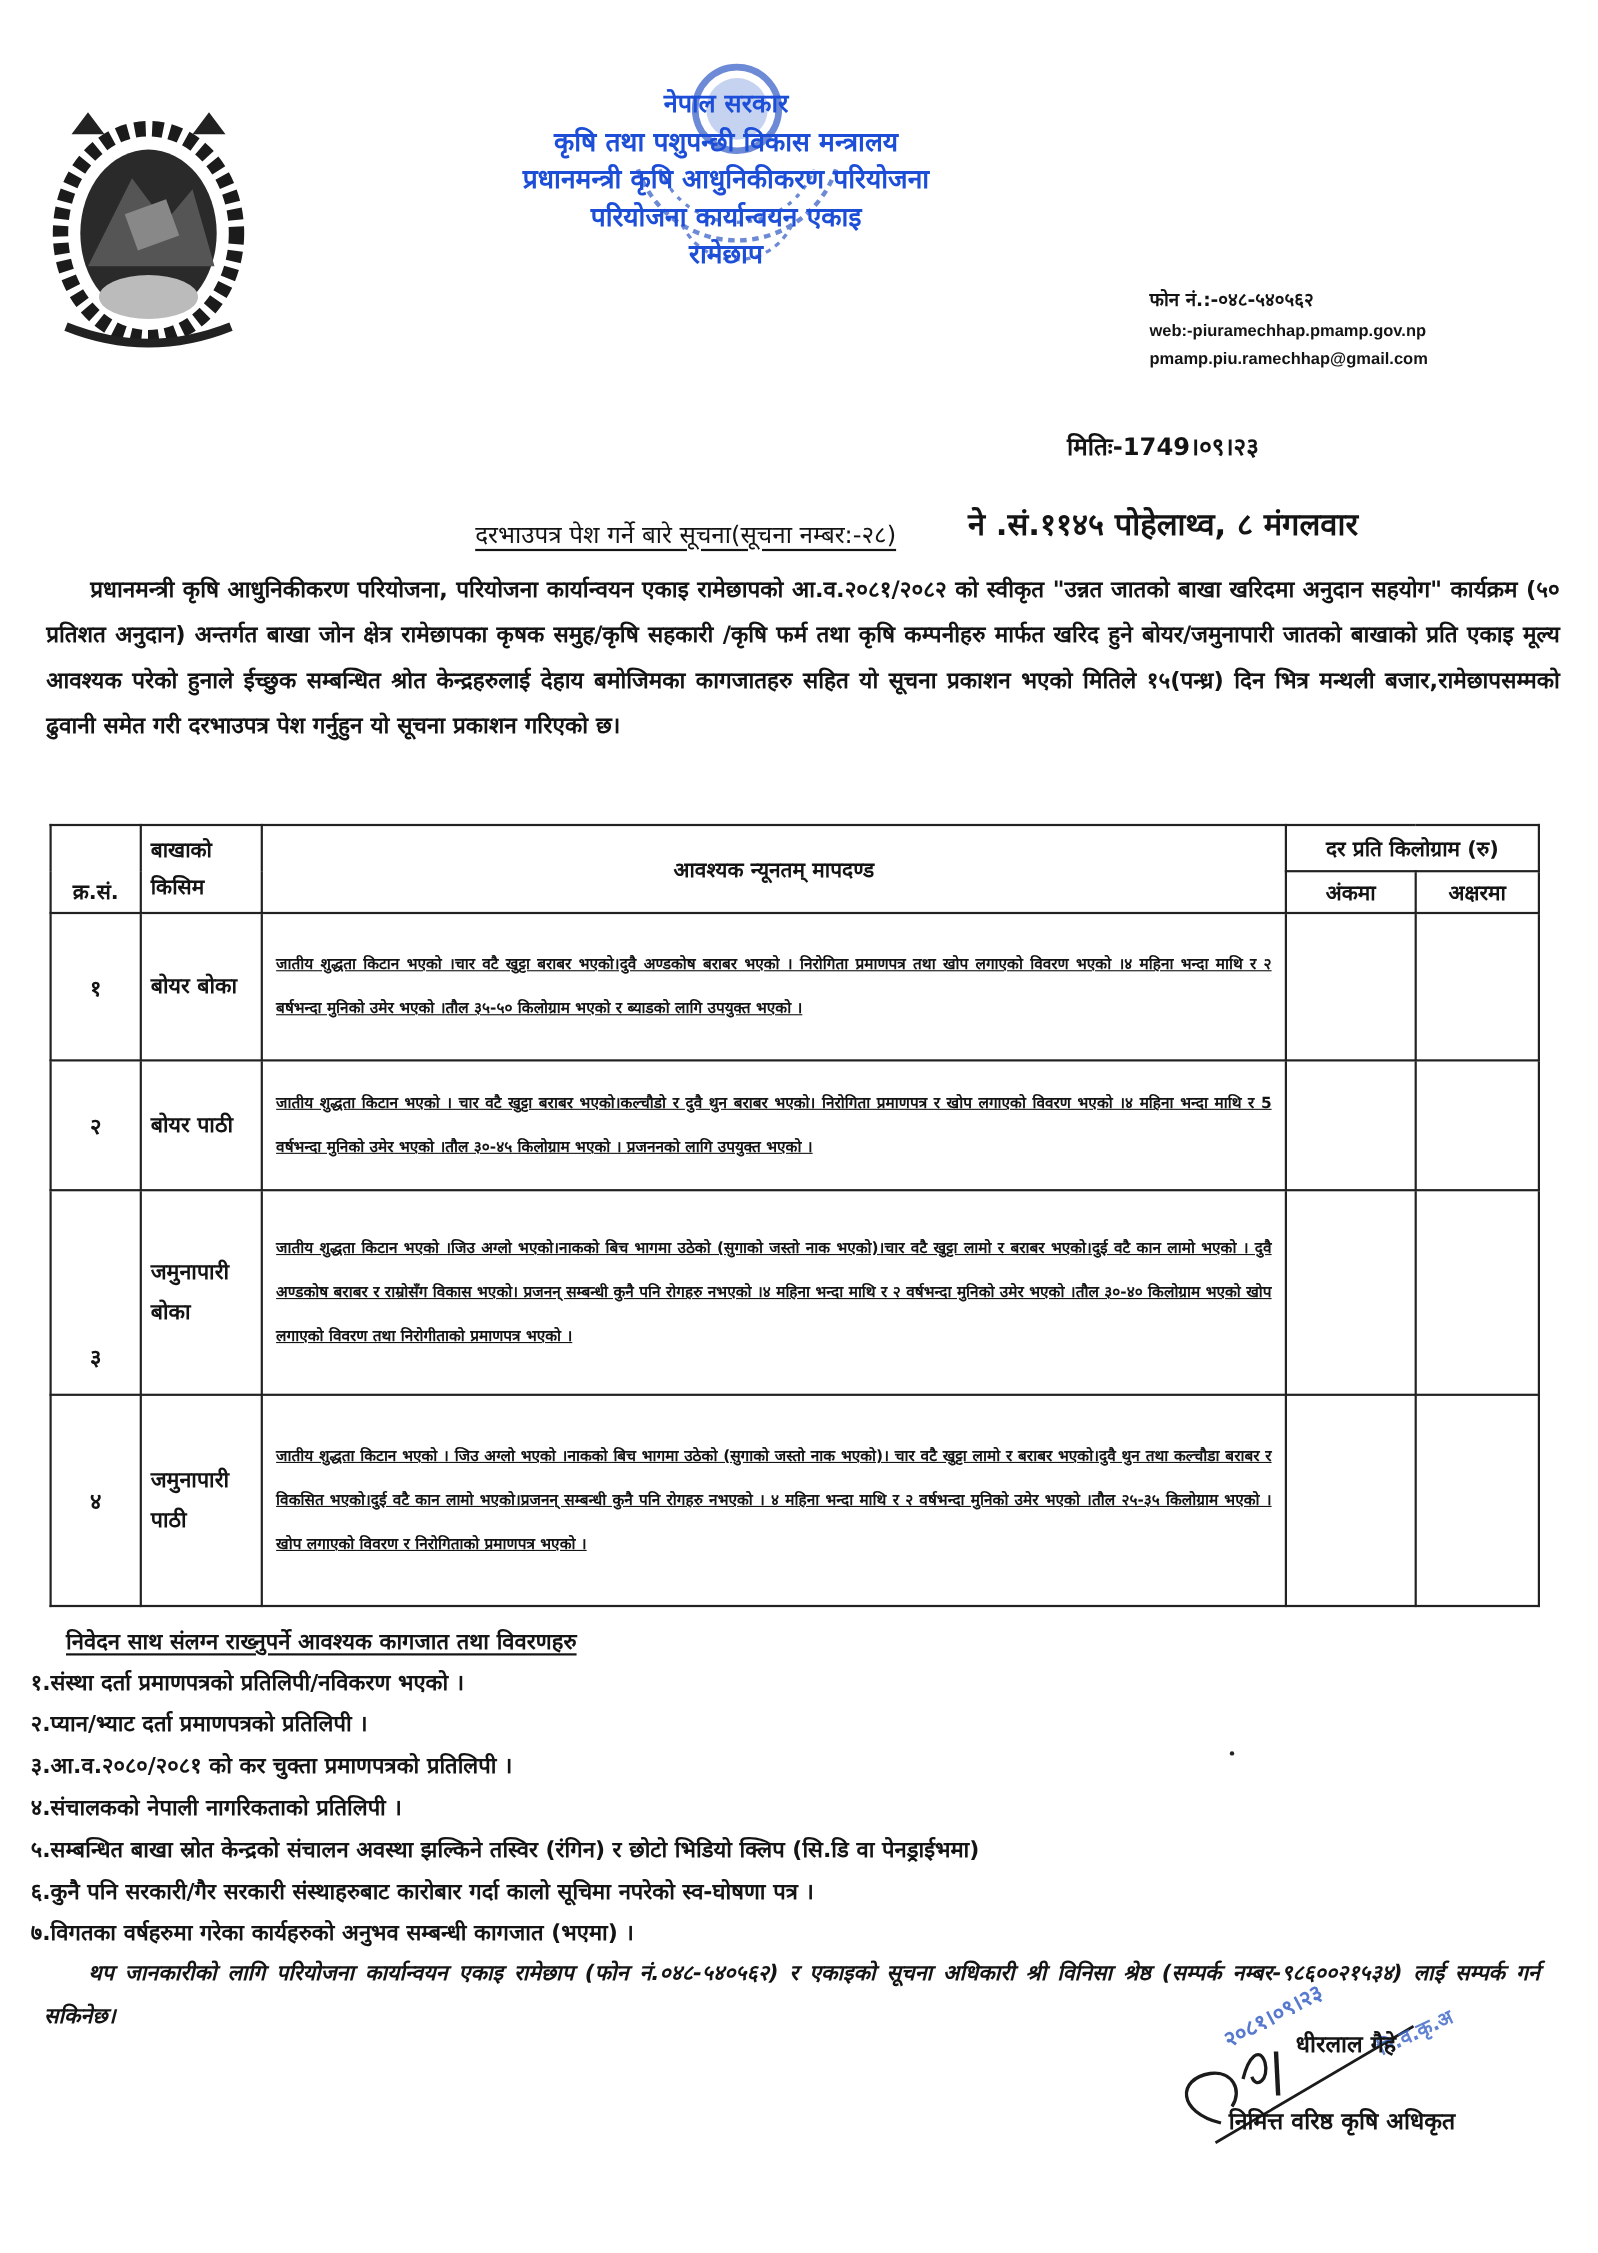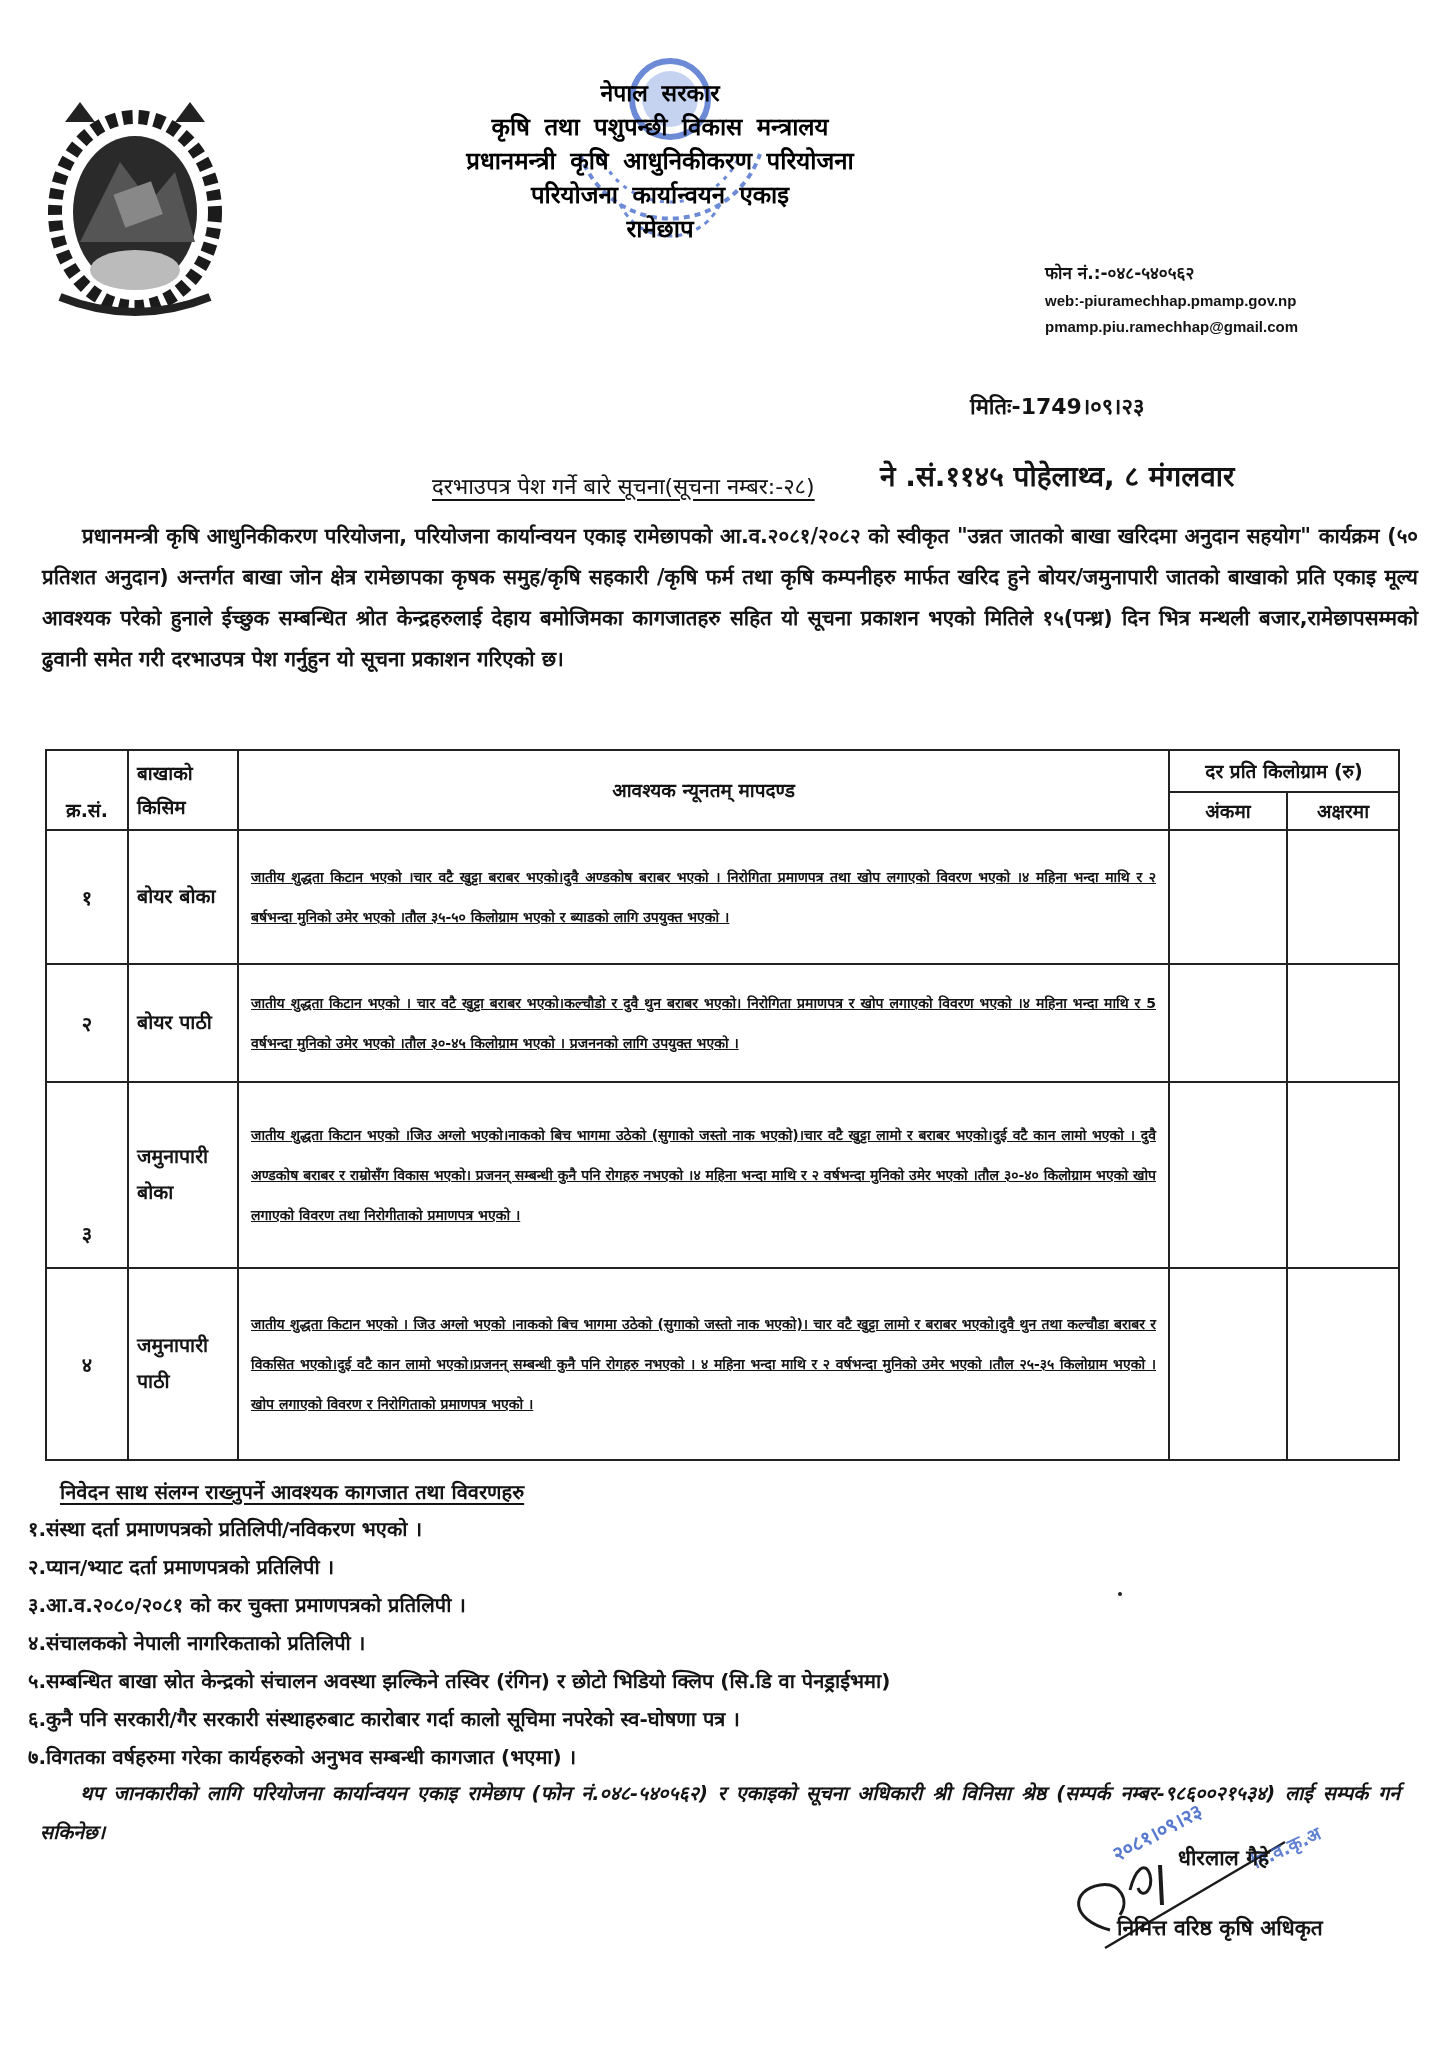--- a/index.html
+++ b/index.html
@@ -4,21 +4,21 @@
 <style>
   html, body { margin: 0; padding: 0; background: #ffffff; }
   body {
     width: 1453px; height: 2048px; position: relative; overflow: hidden;
     font-family: "DejaVu Sans", sans-serif; color: #141414;
   }
   .abs { position: absolute; }
   
   .emblem { left: 40px; top: 92px; width: 190px; height: 230px; }
   .org-block { left: 380px; top: 78px; width: 560px; text-align: center; }
-  .org-line { font-size: 24px; line-height: 34px; font-weight: bold; color: #000000; font-family: Liberation Mono, monospace; }
+  .org-line { font-size: 24px; line-height: 34px; font-weight: bold; color: #1d4ed8; }
   .org-line.l0 { font-size: 23px; }
   .org-line.small { font-size: 24px; font-weight: bold; }
   .seal { left: 520px; top: 44px; width: 290px; height: 260px; opacity: 0.75; }
   .contact { left: 1045px; top: 258px; width: 400px; }
   .contact .ph { font-size: 17px; font-weight: bold; line-height: 30px; }
   .contact .web { font-size: 15px; font-weight: bold; line-height: 26px; font-family: "Liberation Sans", sans-serif; }
 
   .date { left: 970px; top: 390px; font-size: 22px; font-weight: bold; }
   .ns-date { left: 880px; top: 430px; font-size: 28px; font-weight: bold; margin-top: 26px; }
   .subject { left: 432px; top: 470px; font-size: 22px; font-weight: normal; text-decoration: underline; text-underline-offset: 5px; }

